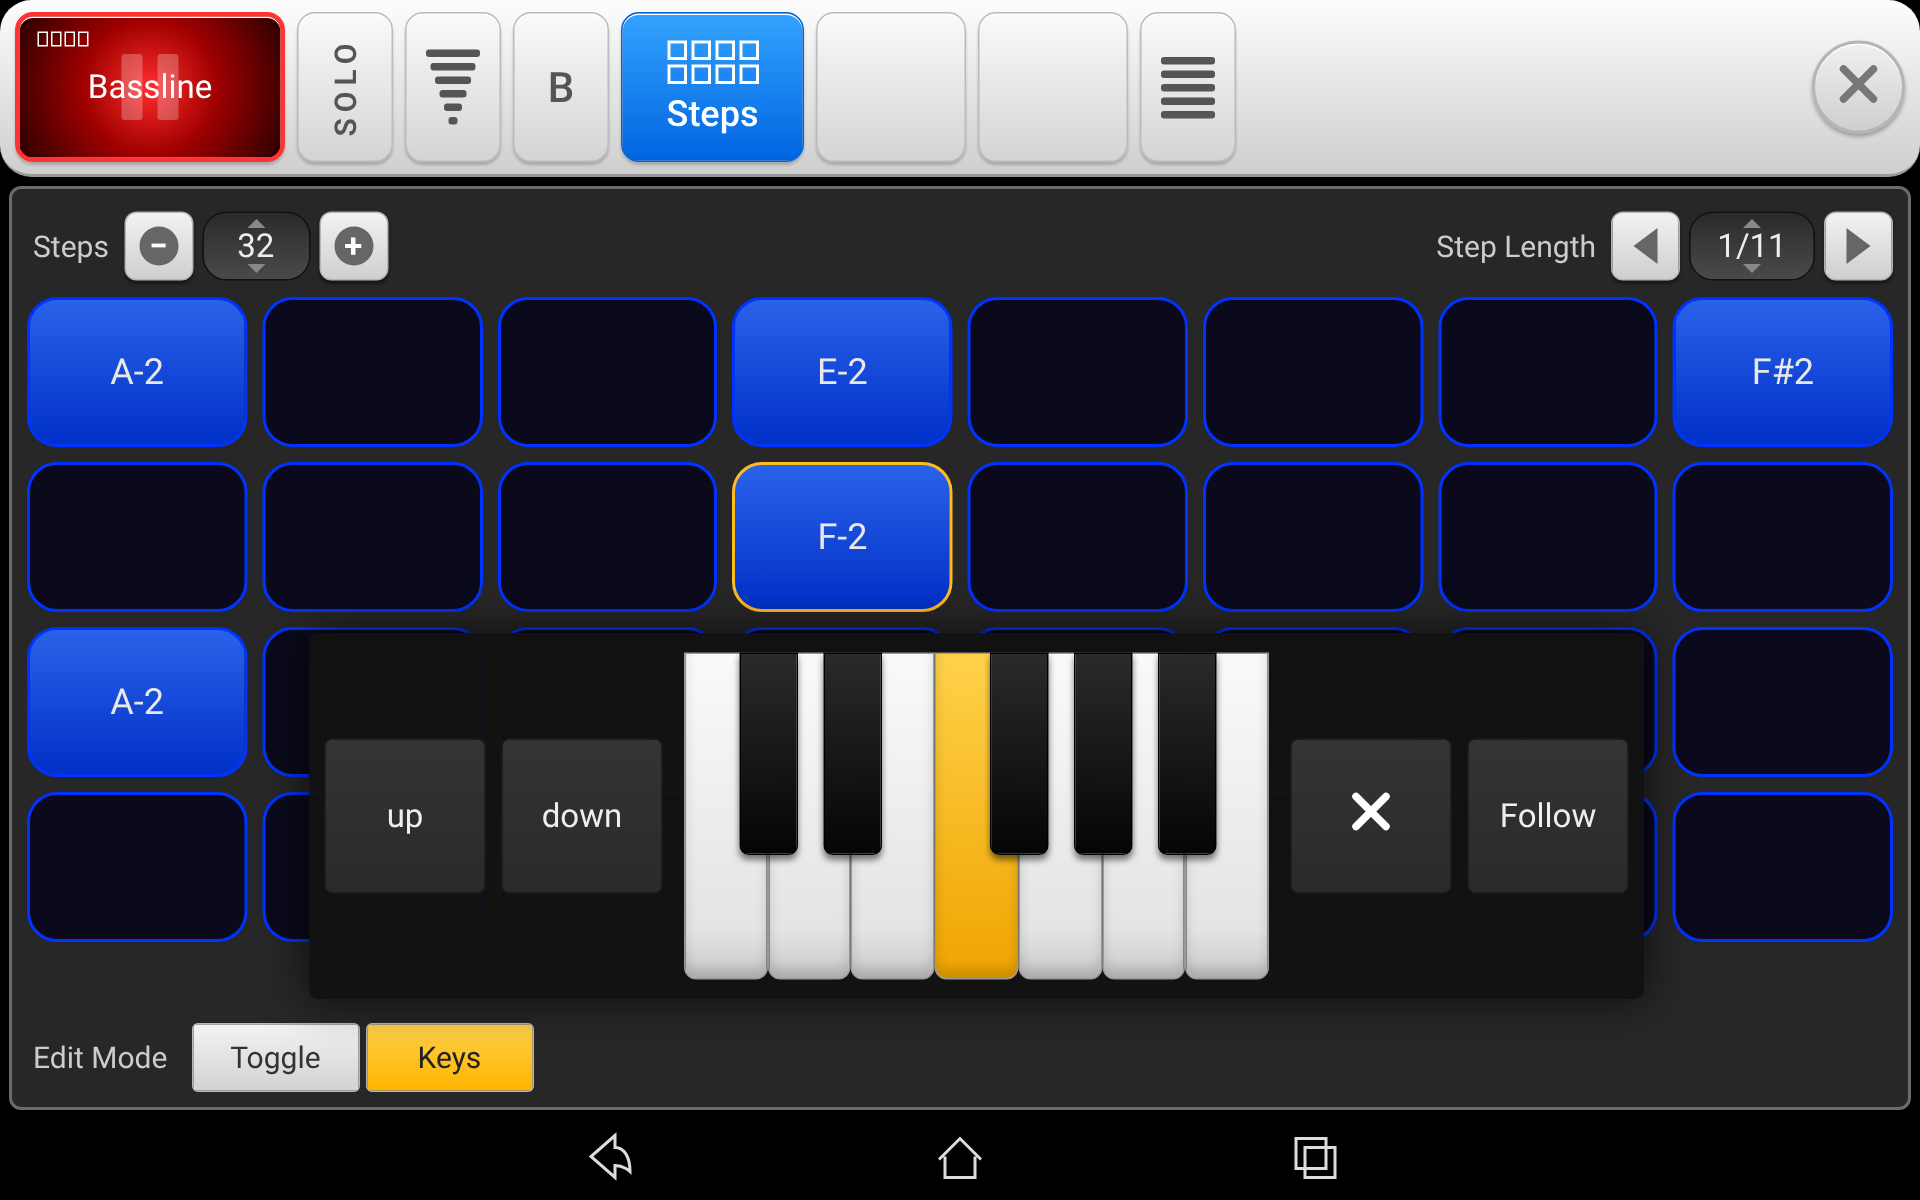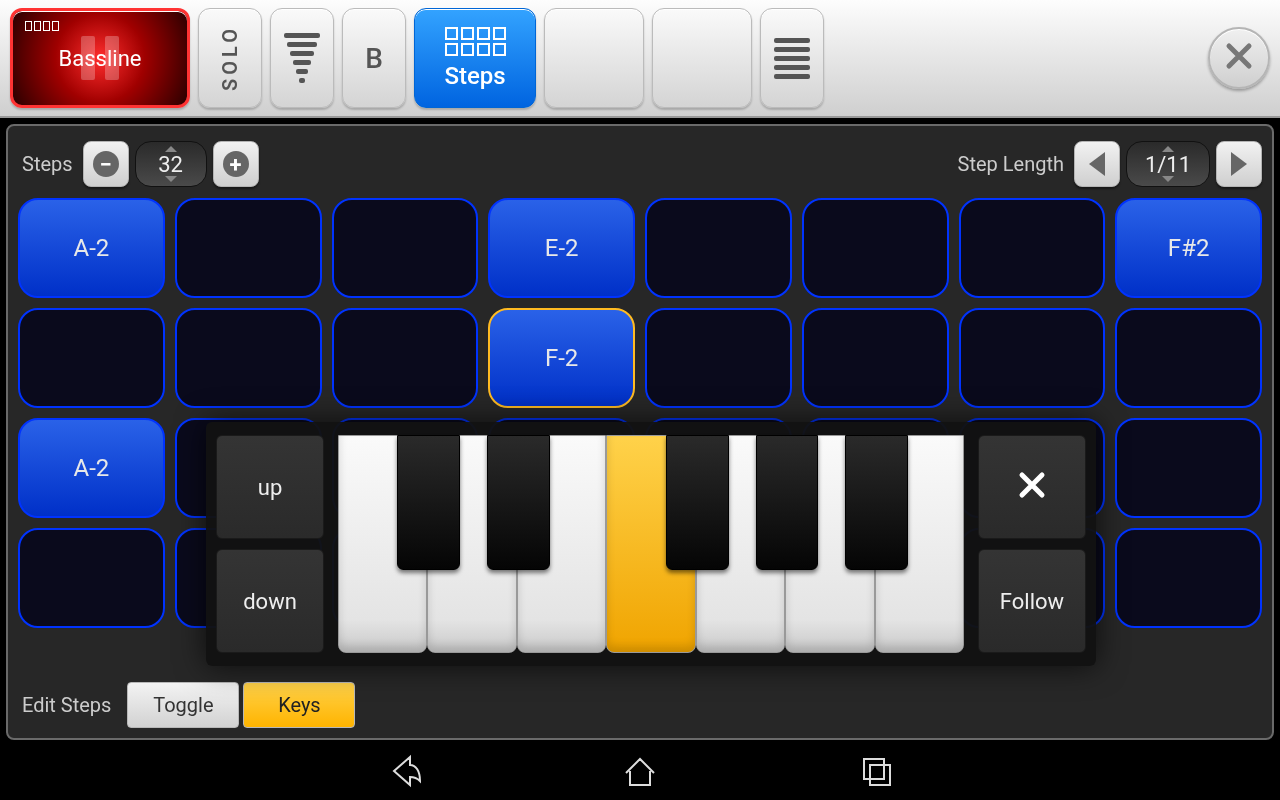--- a/index.html
+++ b/index.html
@@ -6,20 +6,21 @@
   html, body { width: 1280px; height: 800px; background: #000; overflow: hidden; }
 
   
   .toolbar {
     height: 118px;
     background: linear-gradient(#fdfdfd, #cfcfcf);
     border-bottom: 2px solid #999;
     display: flex; align-items: center;
     padding: 8px 10px;
     gap: 8px;
+    border-radius: 21px;
   }
   .tbtn {
     height: 100px; min-width: 64px;
     background: linear-gradient(#fafafa, #d4d4d4);
     border: 1px solid #bbb; border-radius: 12px;
     box-shadow: inset 0 1px 0 #fff, 0 2px 2px rgba(0,0,0,.2);
     display: flex; flex-direction: column; align-items: center; justify-content: center;
     color: #555; font-size: 18px;
   }
   .tbtn-bassline {
@@ -111,21 +112,21 @@
   }
   .modebtn.active{ background:linear-gradient(#ffd24a,#ffb400); color:#222;}
 
   
   .popup{
     position:absolute; left:206px; top:422px; width:890px; height:244px;
     background:rgba(18,18,18,.96); border-radius:6px;
     display:flex; align-items:center; padding:10px 10px 10px 10px; gap:10px;
     box-shadow: 0 0 30px rgba(0,0,0,.7);
   }
-  .popcol{ display:flex; flex-direction:column; gap:10px;}
+  .popcol{ display:flex; gap:10px;}
   .popbtn{
     width:108px; height:104px; border-radius:6px;
     background:linear-gradient(#343434,#2a2a2a);
     border:1px solid #1a1a1a;
     color:#eee; font-size:22px;
     display:flex;align-items:center;justify-content:center;
   }
   .keys{ flex:1; height:218px; position:relative; margin:0 4px;}
   .whitekey{
     position:absolute; top:0; bottom:0; width:14.285%;
@@ -289,21 +290,21 @@
         <div class="cell"></div>
         <div class="cell"></div>
         <div class="cell"></div>
         <div class="cell"></div>
         <div class="cell"></div>
         <div class="cell"></div>
       </div>
     </div>
 
   <div class="editbar">
-    <span>Edit Steps</span>
+    <span>Edit Mode</span>
     <div style="width:8px"></div>
     <div class="modebtn">Toggle</div>
     <div class="modebtn active">Keys</div>
   </div>
 </div>
 
 <div class="popup">
   <div class="popcol">
     <div class="popbtn">up</div>
     <div class="popbtn">down</div>

